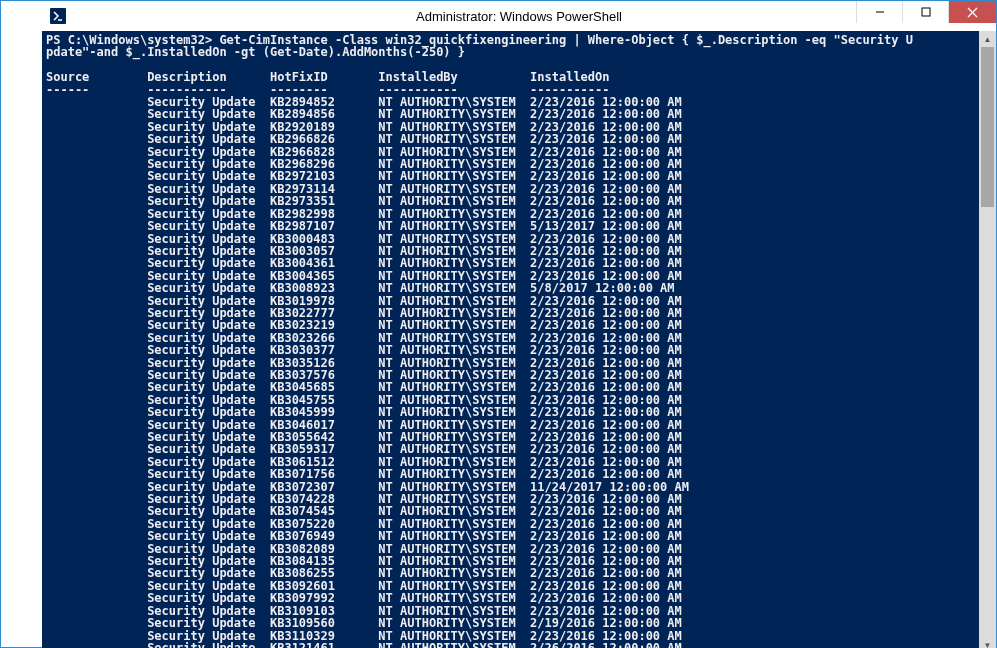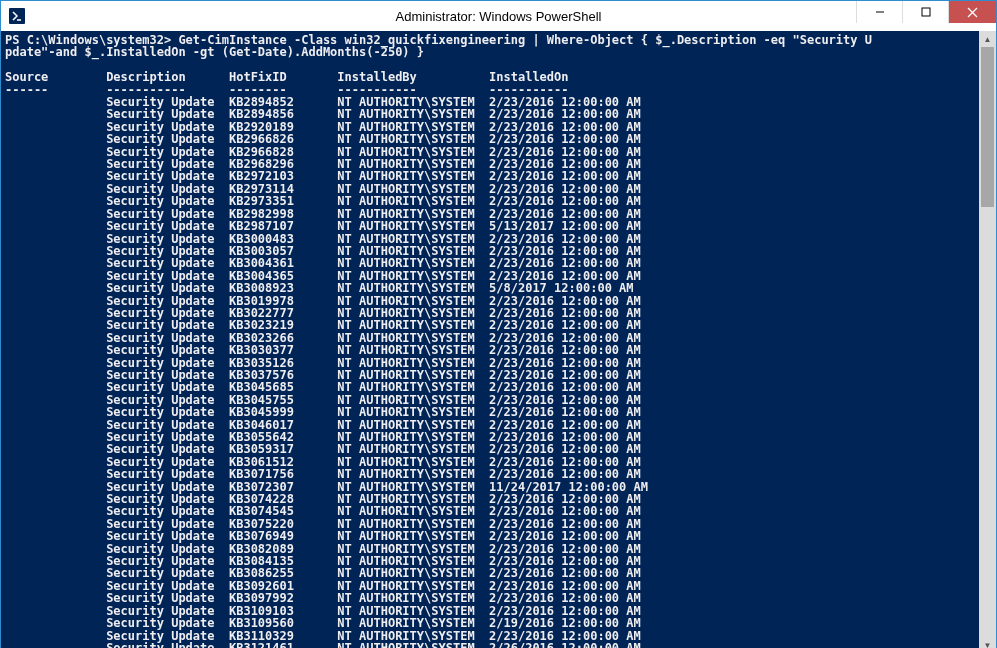--- a/index.html
+++ b/index.html
@@ -10,20 +10,21 @@
     font-family: "Segoe UI", Tahoma, sans-serif;
     overflow: hidden;
   }
   .window {
     width: 997px;
     height: 648px;
     border: 1px solid #2e8ccf;
     display: flex;
     flex-direction: column;
     background: #fff;
+    padding-left: 41px;
   }
   .titlebar {
     height: 30px;
     background: #fff;
     display: flex;
     align-items: center;
     position: relative;
     flex-shrink: 0;
   }
   .titlebar-icon {

